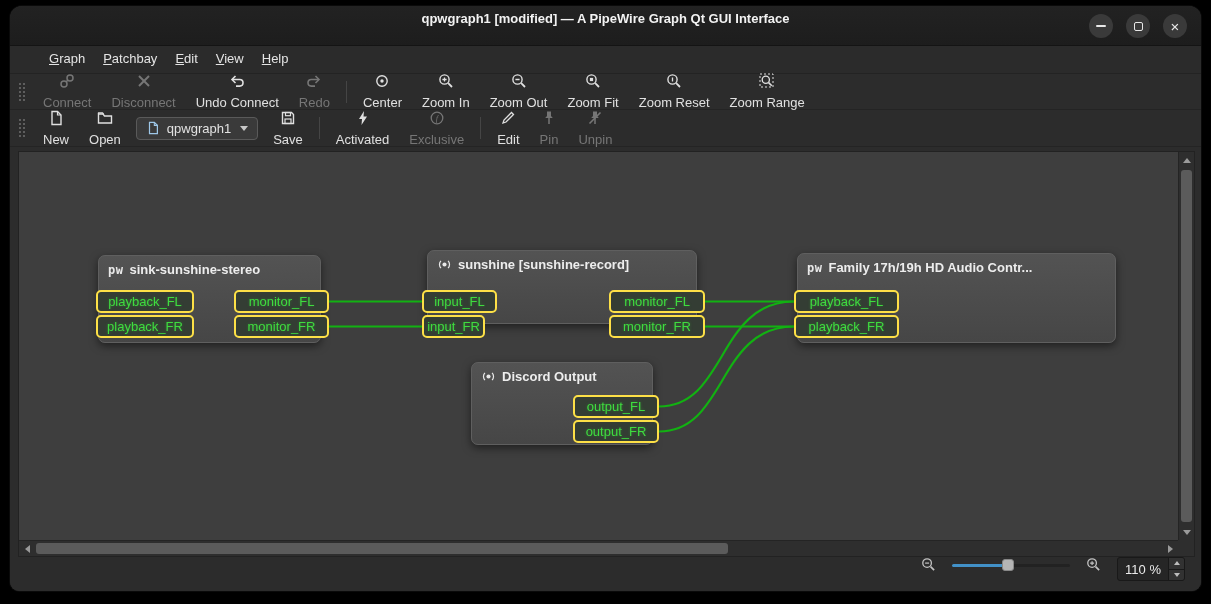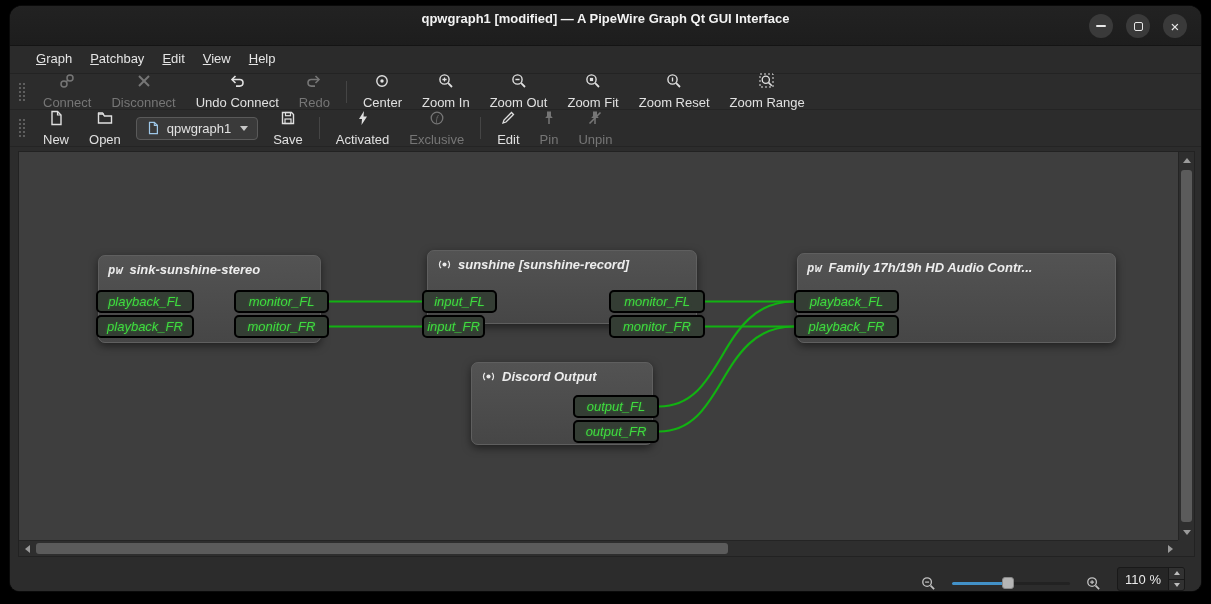--- a/index.html
+++ b/index.html
@@ -16,21 +16,21 @@
     align-items:center; justify-content:center; color:#f2f2f2; font-size:13px; font-weight:bold; }
   .win-controls { position:absolute; right:14px; top:8px; display:flex; gap:13px; }
   .winbtn { width:24px; height:24px; border-radius:50%; background:#3a3a3a; color:#e8e8e8;
     display:flex; align-items:center; justify-content:center; cursor:pointer; }
   .glyph-min { width:10px; height:2px; background:#e8e8e8; border-radius:1px; }
   .glyph-max { width:9px; height:9px; border:1.5px solid #e8e8e8; border-radius:2px; }
   .glyph-close { font-size:15px; line-height:1; color:#ececec; }
 
   
   .menubar { height:28px; flex:none; background:#2b2b2b; display:flex; align-items:stretch;
-    padding-left:17px; border-bottom:1px solid #232323; }
+    padding-left:30px; border-bottom:1px solid #232323; }
   .menu-item { display:block; padding:5px 9px 0 9px; color:#e4e4e4; font-size:13px; cursor:pointer; }
   .menu-item::first-letter { text-decoration:underline; }
 
   
   .toolbar { flex:none; background:#2c2c2c; display:flex; align-items:center; gap:2px;
     padding:0 6px; border-bottom:1px solid #242424; }
   .toolbar1 { height:36px; }
   .toolbar2 { height:37px; }
   .tb-handle { width:8px; height:20px; margin:0 6px 0 2px;
     background-image:radial-gradient(#5e5e5e 1px, transparent 1.2px);
@@ -41,53 +41,53 @@
   .tbtn svg { flex:none; }
   .tb-sep { width:1px; height:22px; background:#454545; margin:0 5px; }
   .session-btn { display:flex; align-items:center; gap:7px; background:#3a3a3a;
     border:1px solid #5a5a5a; border-radius:4px; padding:3px 9px; margin:0 4px;
     color:#e2e2e2; font-size:13px; cursor:pointer; }
   .caret-down { width:0; height:0; border-left:4px solid transparent;
     border-right:4px solid transparent; border-top:5px solid #c8c8c8; margin-left:2px; }
 
   
   .canvas-wrap { position:relative; flex:none; height:406px; margin:4px 6px 0 8px;
-    border:1px solid #222; background:#3e3e3e;font-style:italic; }
+    border:1px solid #222; background:#3e3e3e; }
   .canvas-view { position:absolute; left:0; top:0; right:16px; bottom:16px; overflow:hidden;
     background:#3e3e3e; }
   .wires { position:absolute; left:0; top:0; pointer-events:none; }
   .wires path { pointer-events:stroke; }
 
   .node { position:absolute; background:linear-gradient(#535353,#464646);
     border:1px solid #5f5f5f; border-radius:7px; box-shadow:0 3px 8px rgba(0,0,0,.5); cursor:move; }
   .node-title { display:flex; align-items:center; gap:6px; padding:6px 9px;
     color:#ededed; font-size:13px; font-weight:bold; white-space:nowrap; overflow:hidden; }
   .pw-badge { font-size:12px; font-weight:bold; color:#e9e9e9; letter-spacing:0.5px;
     font-family:"DejaVu Sans Mono", monospace; }
-  .port { position:absolute; height:23px; border:2px solid #000000; border-radius:5px;
+  .port { position:absolute; height:23px; border:2px solid #fde047; border-radius:5px;
     background:#343d34; color:#3fdc3f; font-size:13px; line-height:19px; text-align:center;
     text-shadow:0 0 3px rgba(60,220,60,.35); cursor:crosshair; overflow:hidden; white-space:nowrap; }
 
   
   .vscroll { position:absolute; top:0; right:0; bottom:16px; width:16px; background:#2e2e2e;
     border-left:1px solid #242424; }
   .hscroll { position:absolute; left:0; right:16px; bottom:0; height:16px; background:#2e2e2e;
     border-top:1px solid #242424; }
   .sb-corner { position:absolute; right:0; bottom:0; width:16px; height:16px; background:#2e2e2e; }
   .sb-btn { position:absolute; width:16px; height:16px; display:flex; align-items:center;
     justify-content:center; cursor:pointer; }
   .tri-up { width:0;height:0;border-left:4px solid transparent;border-right:4px solid transparent;border-bottom:5px solid #9a9a9a; }
   .tri-down { width:0;height:0;border-left:4px solid transparent;border-right:4px solid transparent;border-top:5px solid #9a9a9a; }
   .tri-left { width:0;height:0;border-top:4px solid transparent;border-bottom:4px solid transparent;border-right:5px solid #9a9a9a; }
   .tri-right { width:0;height:0;border-top:4px solid transparent;border-bottom:4px solid transparent;border-left:5px solid #9a9a9a; }
   .v-thumb { position:absolute; left:2px; right:2px; top:18px; height:352px; background:#5b5b5b; border-radius:3px; cursor:grab; }
   .h-thumb { position:absolute; top:2px; bottom:2px; left:17px; width:692px; background:#5b5b5b; border-radius:3px; cursor:grab; }
 
   
-  .statusbar { flex:1; background:#2c2c2c; display:flex; align-items:flex-end;
+  .statusbar { flex:1; background:#2c2c2c; display:flex; align-items:flex-start;
     justify-content:flex-end; gap:16px; padding-right:16px; }
   .status-icon { color:#c2c2c2; display:flex; align-items:center; cursor:pointer; }
   .zoom-slider { position:relative; width:118px; height:16px; cursor:pointer; }
   .groove { position:absolute; top:7px; left:0; right:0; height:3px; background:#222; border-radius:2px; }
   .groove-fill { position:absolute; top:7px; left:0; width:56px; height:3px; background:#4291c8; border-radius:2px; }
   .slider-handle { position:absolute; top:2px; left:50px; width:12px; height:12px;
     border-radius:3px; background:#b5b5b5; border:1px solid #888; cursor:grab; }
   .spinbox { display:flex; align-items:stretch; background:#262626; border:1px solid #191919;
     border-radius:3px; height:24px; overflow:hidden; }
   .spin-val { display:flex; align-items:center; padding:0 7px; color:#eaeaea; font-size:13px; }

